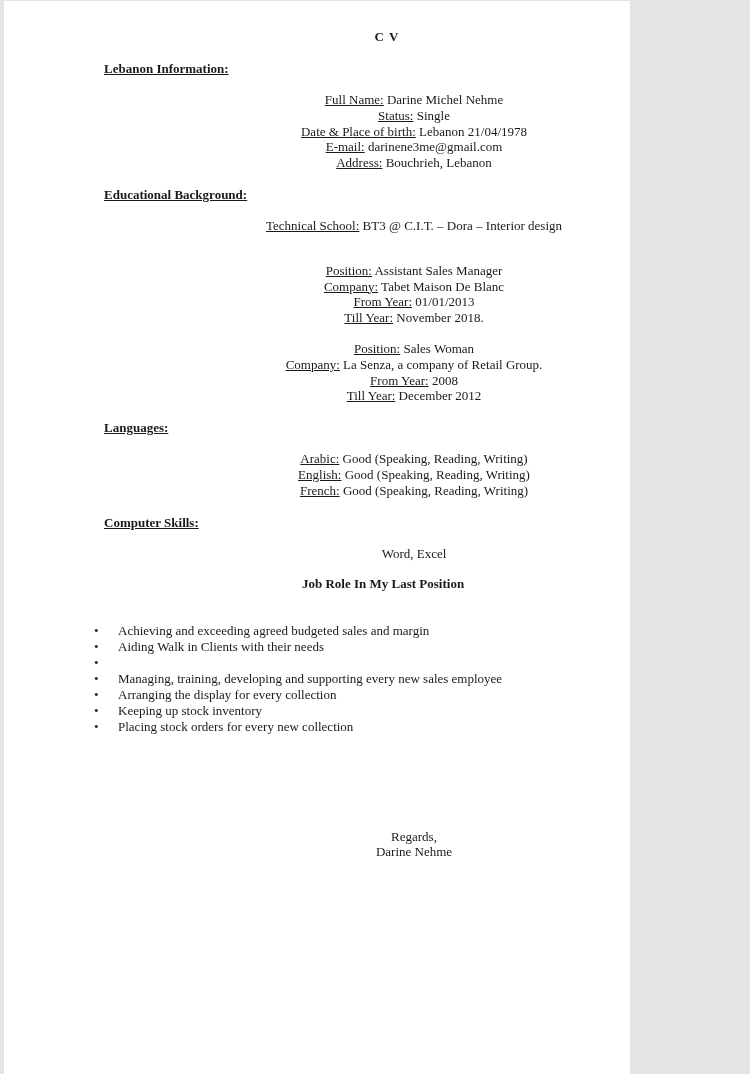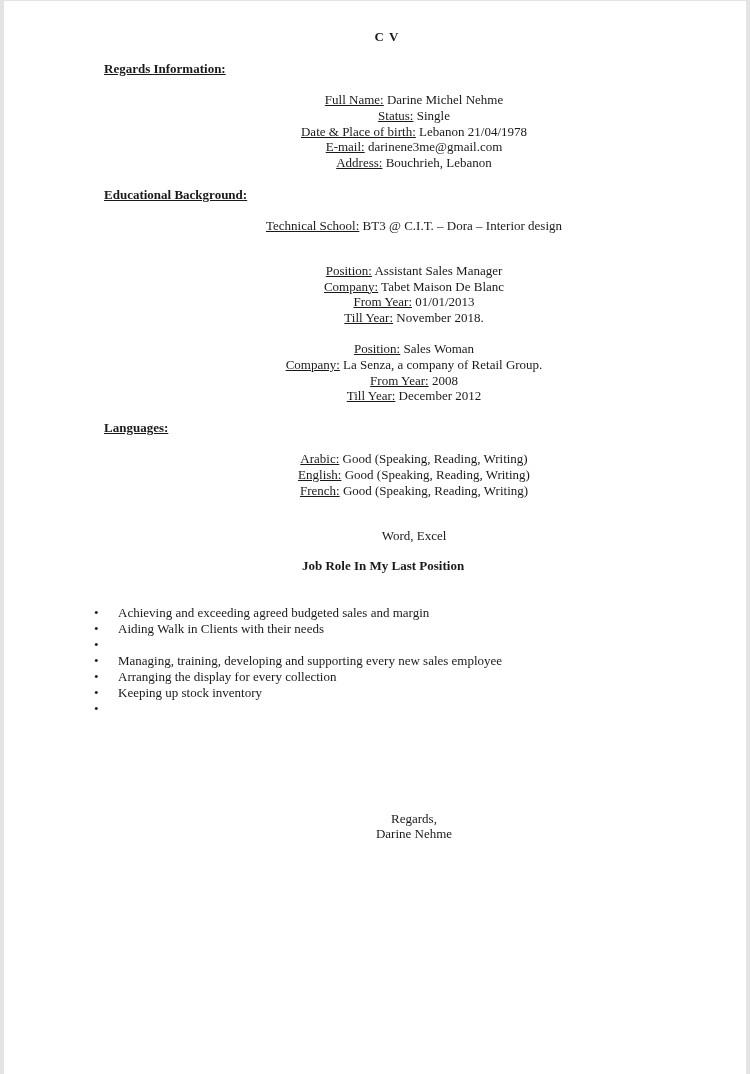--- a/index.html
+++ b/index.html
@@ -2,21 +2,21 @@
 <html><head>
   <meta charset="utf-8">
   <style>
     html, body { margin: 0; padding: 0; }
     body {
       width: 750px; height: 1074px; overflow: hidden;
       background: #e4e4e4;
       position: relative;
     }
     .page {
-      position: absolute; left: 4px; top: 1px; width: 742px; height: 1073px;
+      position: absolute; left: 4px; top: 1px; width: 626px; height: 1073px;
       background: #ffffff;
       font-family: "Liberation Serif", "DejaVu Serif", serif;
       font-size: 13px;
       color: #1a1a1a;
     }
     .title {
       position: absolute; top: 28px; left: 0; width: 766px;
       text-align: center; font-weight: bold; font-size: 13px; letter-spacing: 1px;
     }
     .content { position: absolute; left: 100px; top: 59px; width: 620px; }
@@ -34,21 +34,21 @@
     ul.bullets li .b { width: 24px; display: inline-block; }
   </style>
 </head>
 <body>
 
 <div class="page">
   <div class="title">C V</div>
 
   <div class="content">
 
-    <div class="heading">Regards Information:</div>
+    <div class="heading">Lebanon Information:</div>
     <div class="gap-s"></div>
     <div>
       <div class="line"><span class="lbl">Full Name:</span><span> Darine Michel Nehme</span></div>
       <div class="line"><span class="lbl">Status:</span><span> Single</span></div>
       <div class="line"><span class="lbl">Date &amp; Place of birth:</span><span> Lebanon 21/04/1978</span></div>
       <div class="line"><span class="lbl">E-mail:</span><span> darinene3me@gmail.com</span></div>
       <div class="line"><span class="lbl">Address:</span><span> Bouchrieh, Lebanon</span></div>
     </div>
     <div class="gap"></div>
 
@@ -73,20 +73,21 @@
     </div>
     <div class="gap"></div>
 
     <div class="heading">Languages:</div>
     <div class="gap-s"></div>
     <div class="line"><span class="lbl">Arabic:</span><span> Good (Speaking, Reading, Writing)</span></div>
     <div class="line"><span class="lbl">English:</span><span> Good (Speaking, Reading, Writing)</span></div>
     <div class="line"><span class="lbl">French:</span><span> Good (Speaking, Reading, Writing)</span></div>
     <div class="gap"></div>
 
+    <div class="heading">Computer Skills:</div>
     <div class="gap-s"></div>
     <div class="line">Word, Excel</div>
     <div class="gap-s"></div>
 
     <div class="center-heading">Job Role In My Last Position</div>
     <div style="height:30px"></div>
     <ul class="bullets">
       <li>
           <span class="b">•</span>
           <span>Achieving and exceeding agreed budgeted sales and margin</span>
@@ -105,20 +106,21 @@
       <li>
           <span class="b">•</span>
           <span>Arranging the display for every collection</span>
         </li>
       <li>
           <span class="b">•</span>
           <span>Keeping up stock inventory</span>
         </li>
       <li>
           <span class="b">•</span>
+          <span>Placing stock orders for every new collection</span>
         </li>
     </ul>
 
     <div style="height:94px"></div>
     <div class="line">Regards,</div>
     <div class="line">Darine Nehme</div>
   </div>
 </div>
 
 </body></html>

